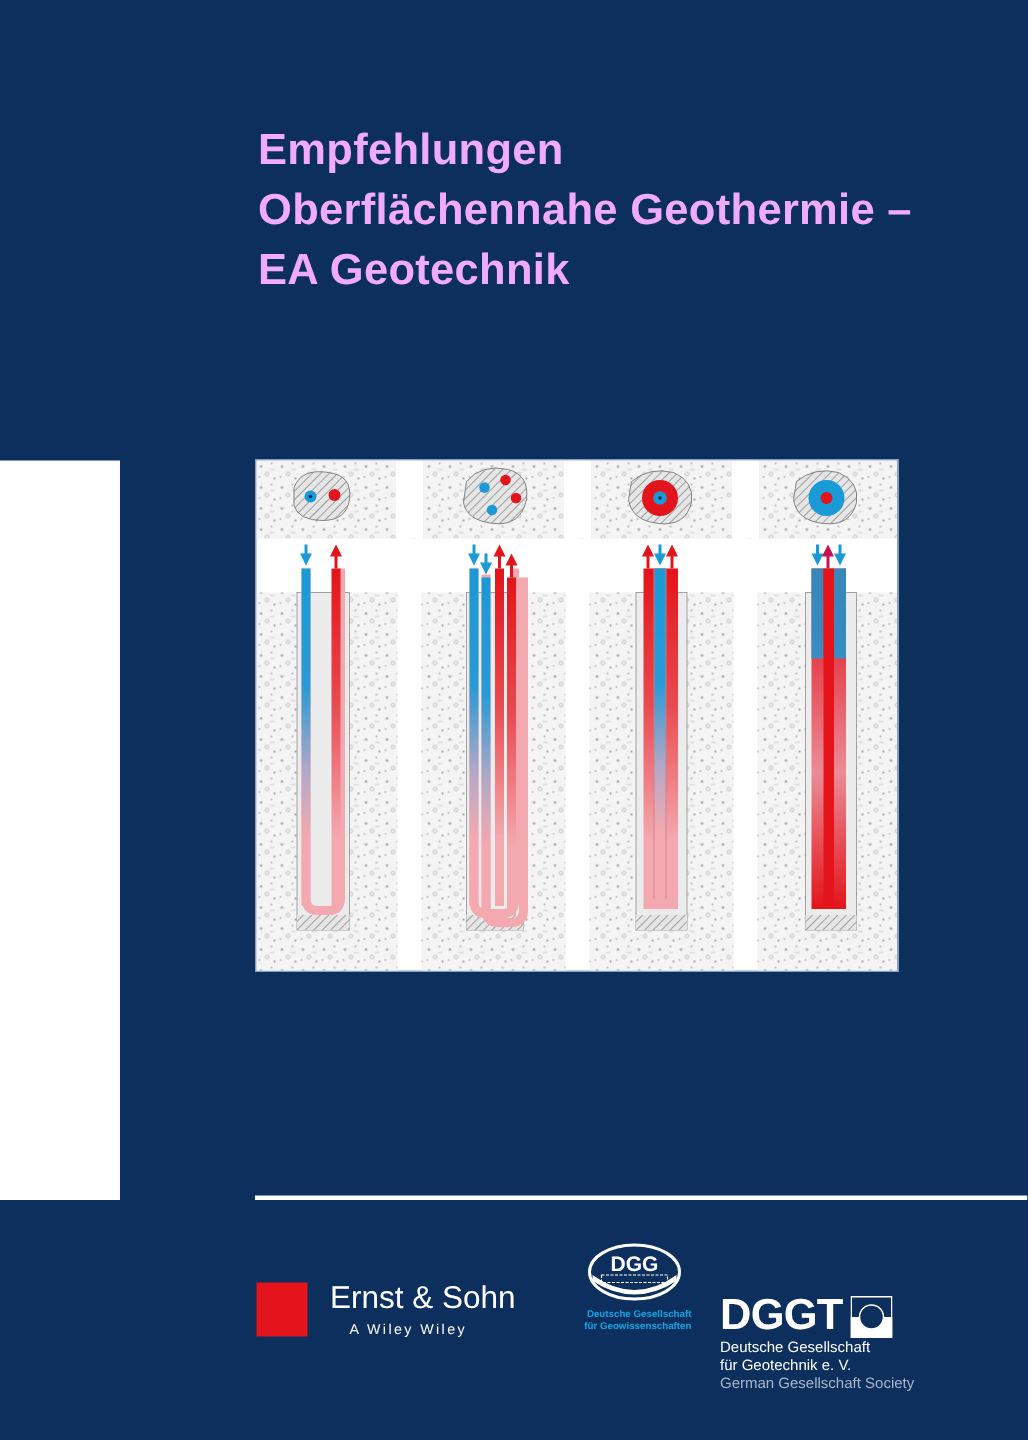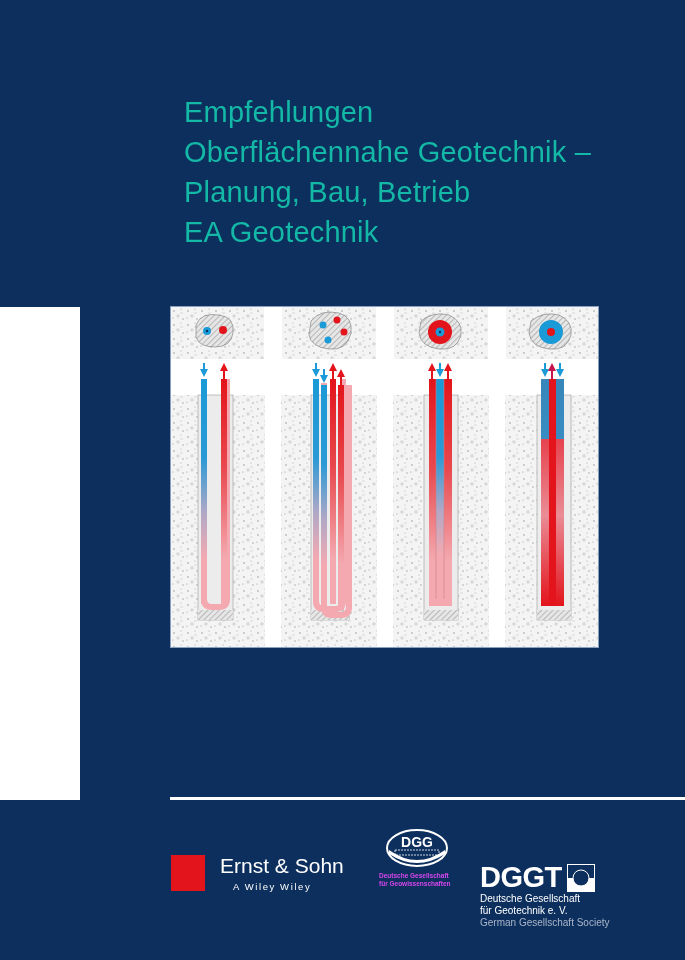--- a/index.html
+++ b/index.html
@@ -1,45 +1,44 @@
 <!DOCTYPE html>
 <html><head>
 <meta charset="utf-8">
 <style>
   html,body{margin:0;padding:0;}
   body{width:685px;height:960px;background:#0f2f5f;position:relative;overflow:hidden;font-family:"Liberation Sans",sans-serif;}
   .cover{position:absolute;inset:0;background:#0c2f5d;}
   .white-tab{position:absolute;left:0;top:307px;width:80px;height:493px;background:#ffffff;}
-  .title{position:absolute;left:172px;top:80px;color:#14b8a6;font-weight:normal;font-size:29px;line-height:40px;letter-spacing:0.2px;margin:12px;}
+  .title{position:absolute;left:172px;top:80px;color:#f0abfc;font-weight:bold;font-size:29px;line-height:40px;letter-spacing:0.2px;margin:0;}
   .title div{white-space:nowrap;}
   .figure{position:absolute;left:170px;top:306px;width:429px;height:342px;background:#fff;border:1px solid #8aa0bf;box-sizing:border-box;overflow:hidden;}
   .figure svg{display:block;}
   .rule{position:absolute;left:170px;top:797px;width:515px;height:3px;background:#fff;}
   .ernst{position:absolute;left:171px;top:855px;}
   .ernst .sq{position:absolute;left:0;top:0;width:34px;height:36px;background:#e3141b;}
   .ernst .name{position:absolute;left:35px;top:-1px;color:#fff;font-size:21px;white-space:nowrap;margin-left:14px;}
   .ernst .sub{position:absolute;left:62px;top:26px;color:#fff;font-size:9.5px;letter-spacing:1.6px;white-space:nowrap;}
-  .dgg{position:absolute;left:385px;top:828px;width:70px;text-align:left;color:#d946ef;}
+  .dgg{position:absolute;left:385px;top:828px;width:70px;text-align:right;color:#0ea5e9;}
   .dgg .t1,.dgg .t2{font-size:6.5px;font-weight:bold;line-height:8px;white-space:nowrap;margin-left:-6px;width:82px;}
   .dggt{position:absolute;left:480px;top:822px;color:#fff;margin-top:39px;}
   .dggt .big{font-size:29px;font-weight:bold;letter-spacing:-0.5px;line-height:32px;}
   .dggt .box{position:absolute;left:87px;top:3px;width:28px;height:28px;}
   .dggt .l1,.dggt .l2{font-size:10px;line-height:12px;white-space:nowrap;}
   .dggt .l3{font-size:10px;line-height:12px;color:#aab5c9;white-space:nowrap;}
 </style>
 </head>
 <body>
 
 <div class="cover">
   <div class="white-tab"></div>
 
   <h1 class="title">
     <div>Empfehlungen</div>
-    <div>Oberflächennahe Geotechnik –</div>
-    <div>Planung, Bau, Betrieb</div>
+    <div>Oberflächennahe Geothermie –</div>
     <div>EA Geotechnik</div>
   </h1>
 
   <div class="figure">
     <svg width="429" height="342" viewBox="0 0 429 342" xmlns="http://www.w3.org/2000/svg">
       <defs>
         <pattern id="soil" width="14" height="14" patternUnits="userSpaceOnUse">
           <rect width="14" height="14" fill="#f4f4f4"></rect>
           <circle cx="3" cy="4" r="0.8" fill="#9a9a9a"></circle>
           <circle cx="10" cy="2" r="0.6" fill="#aaa"></circle>

